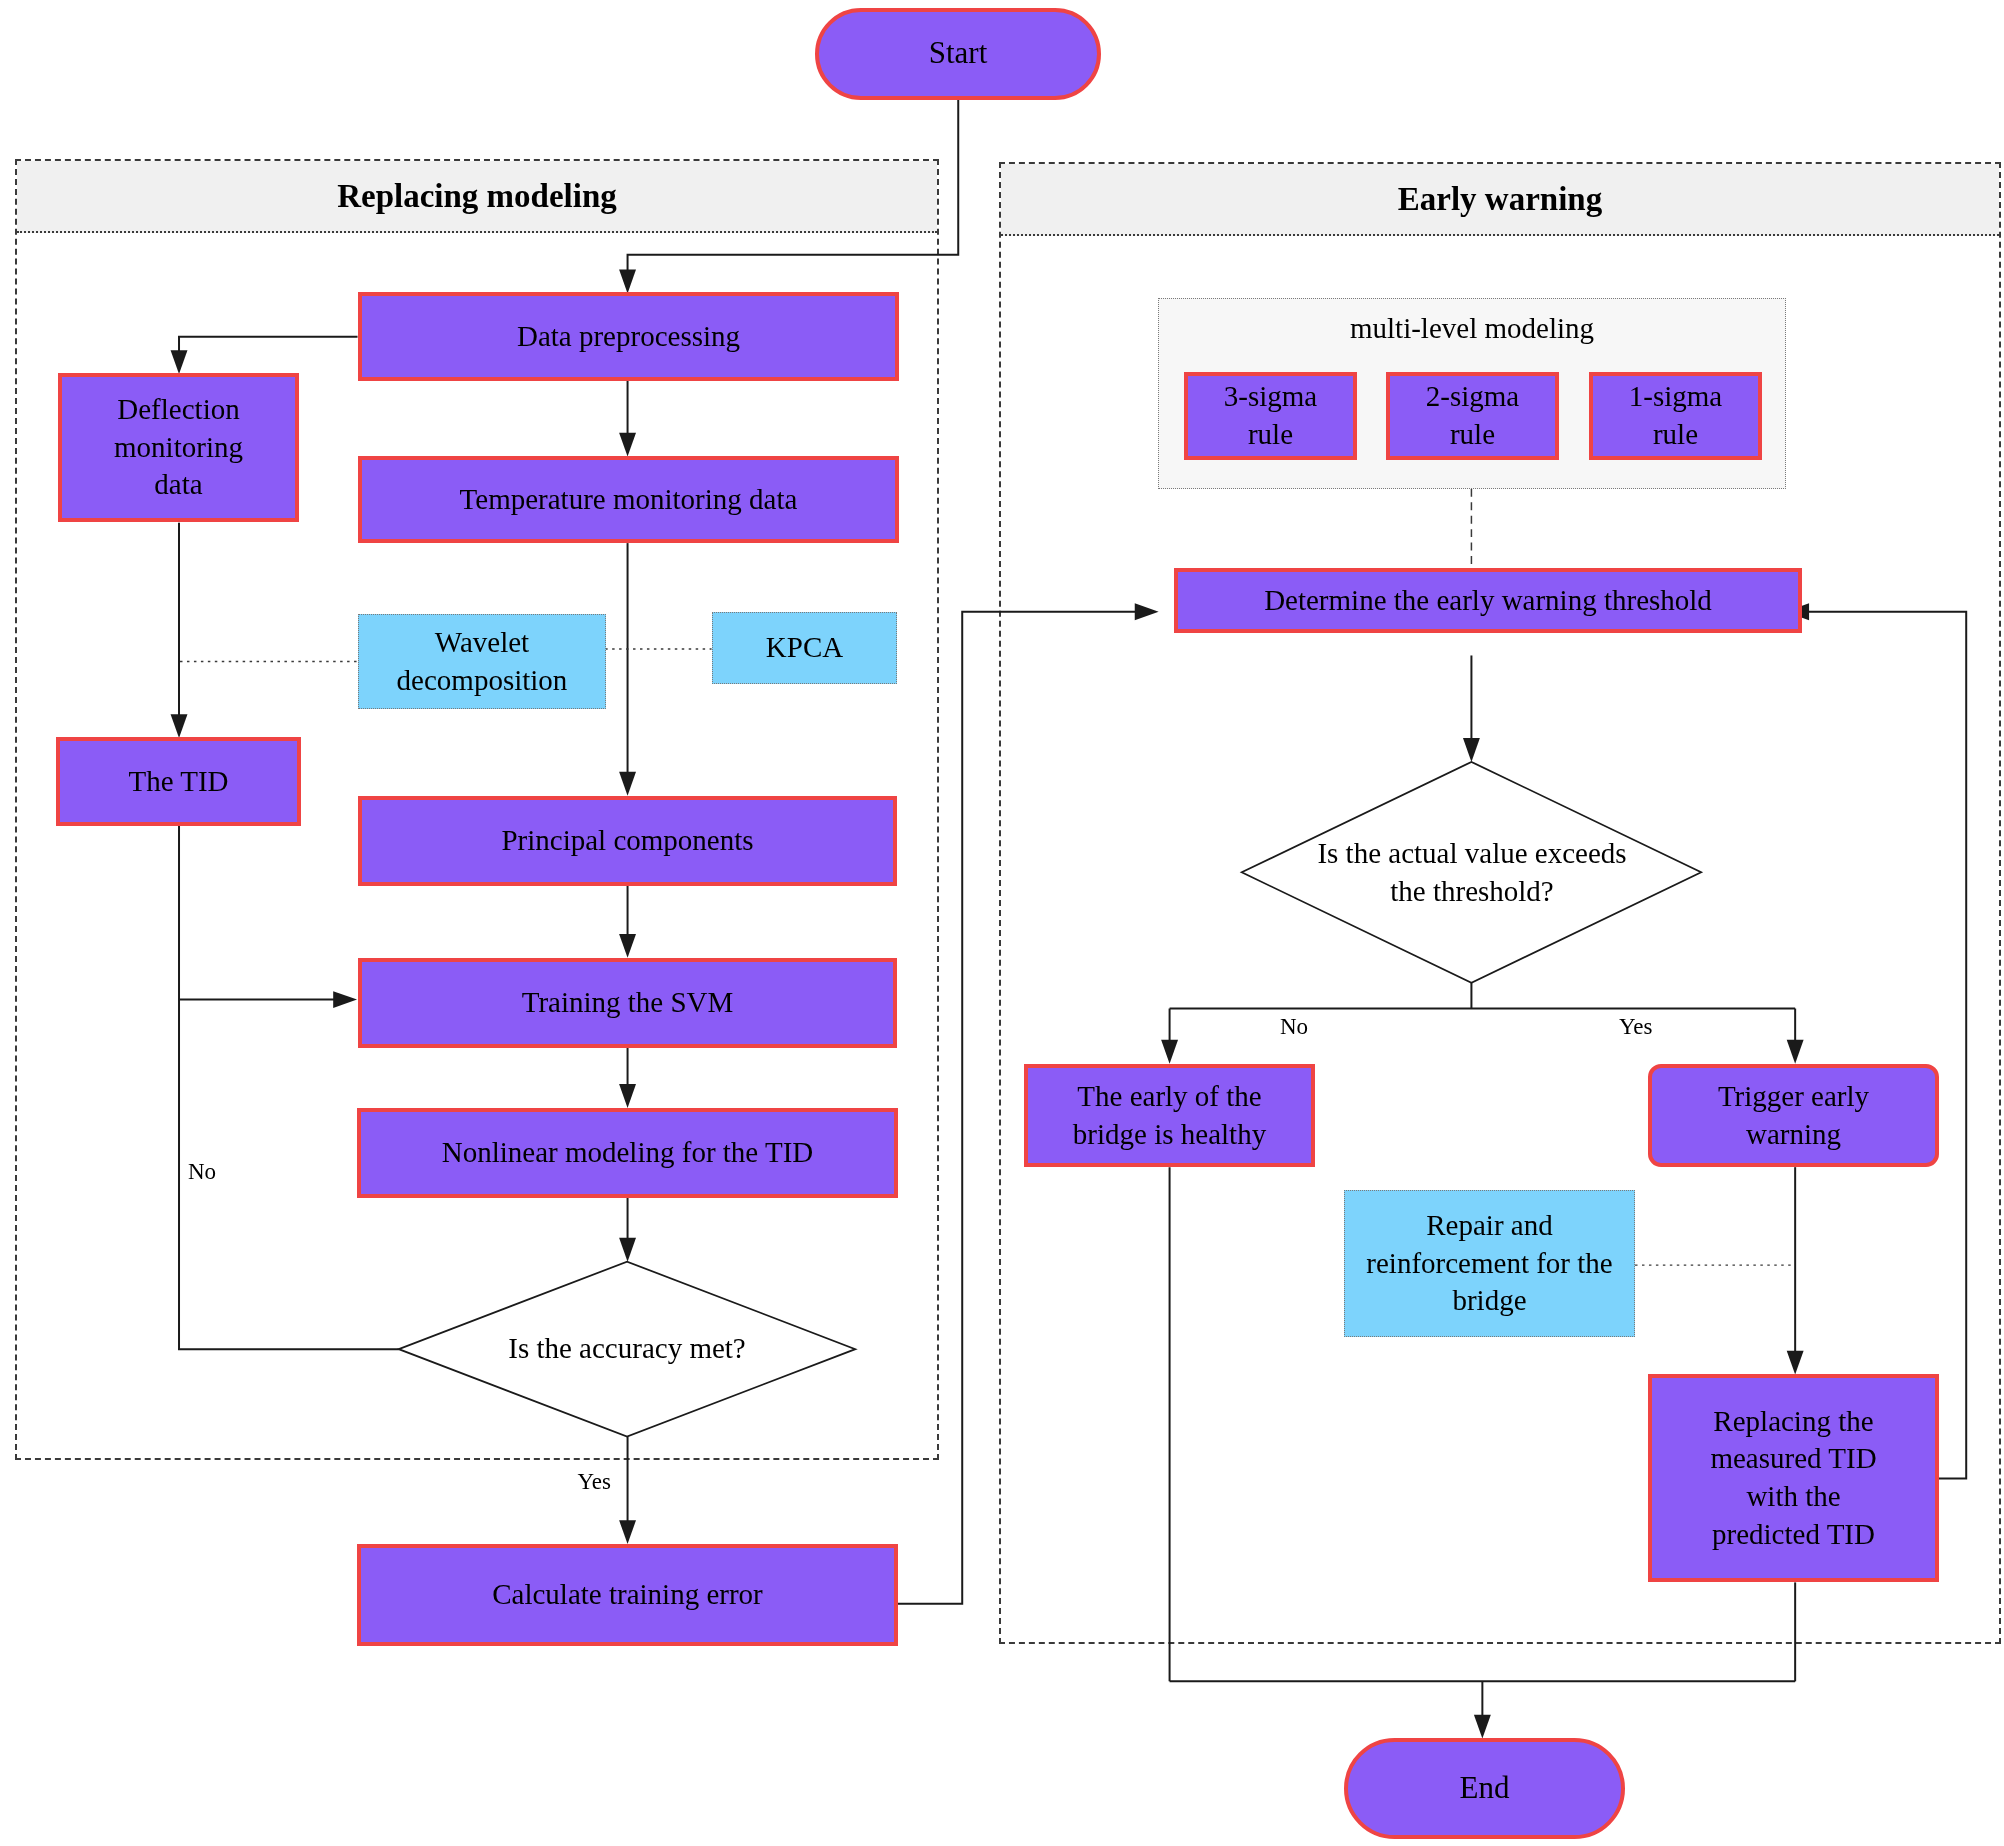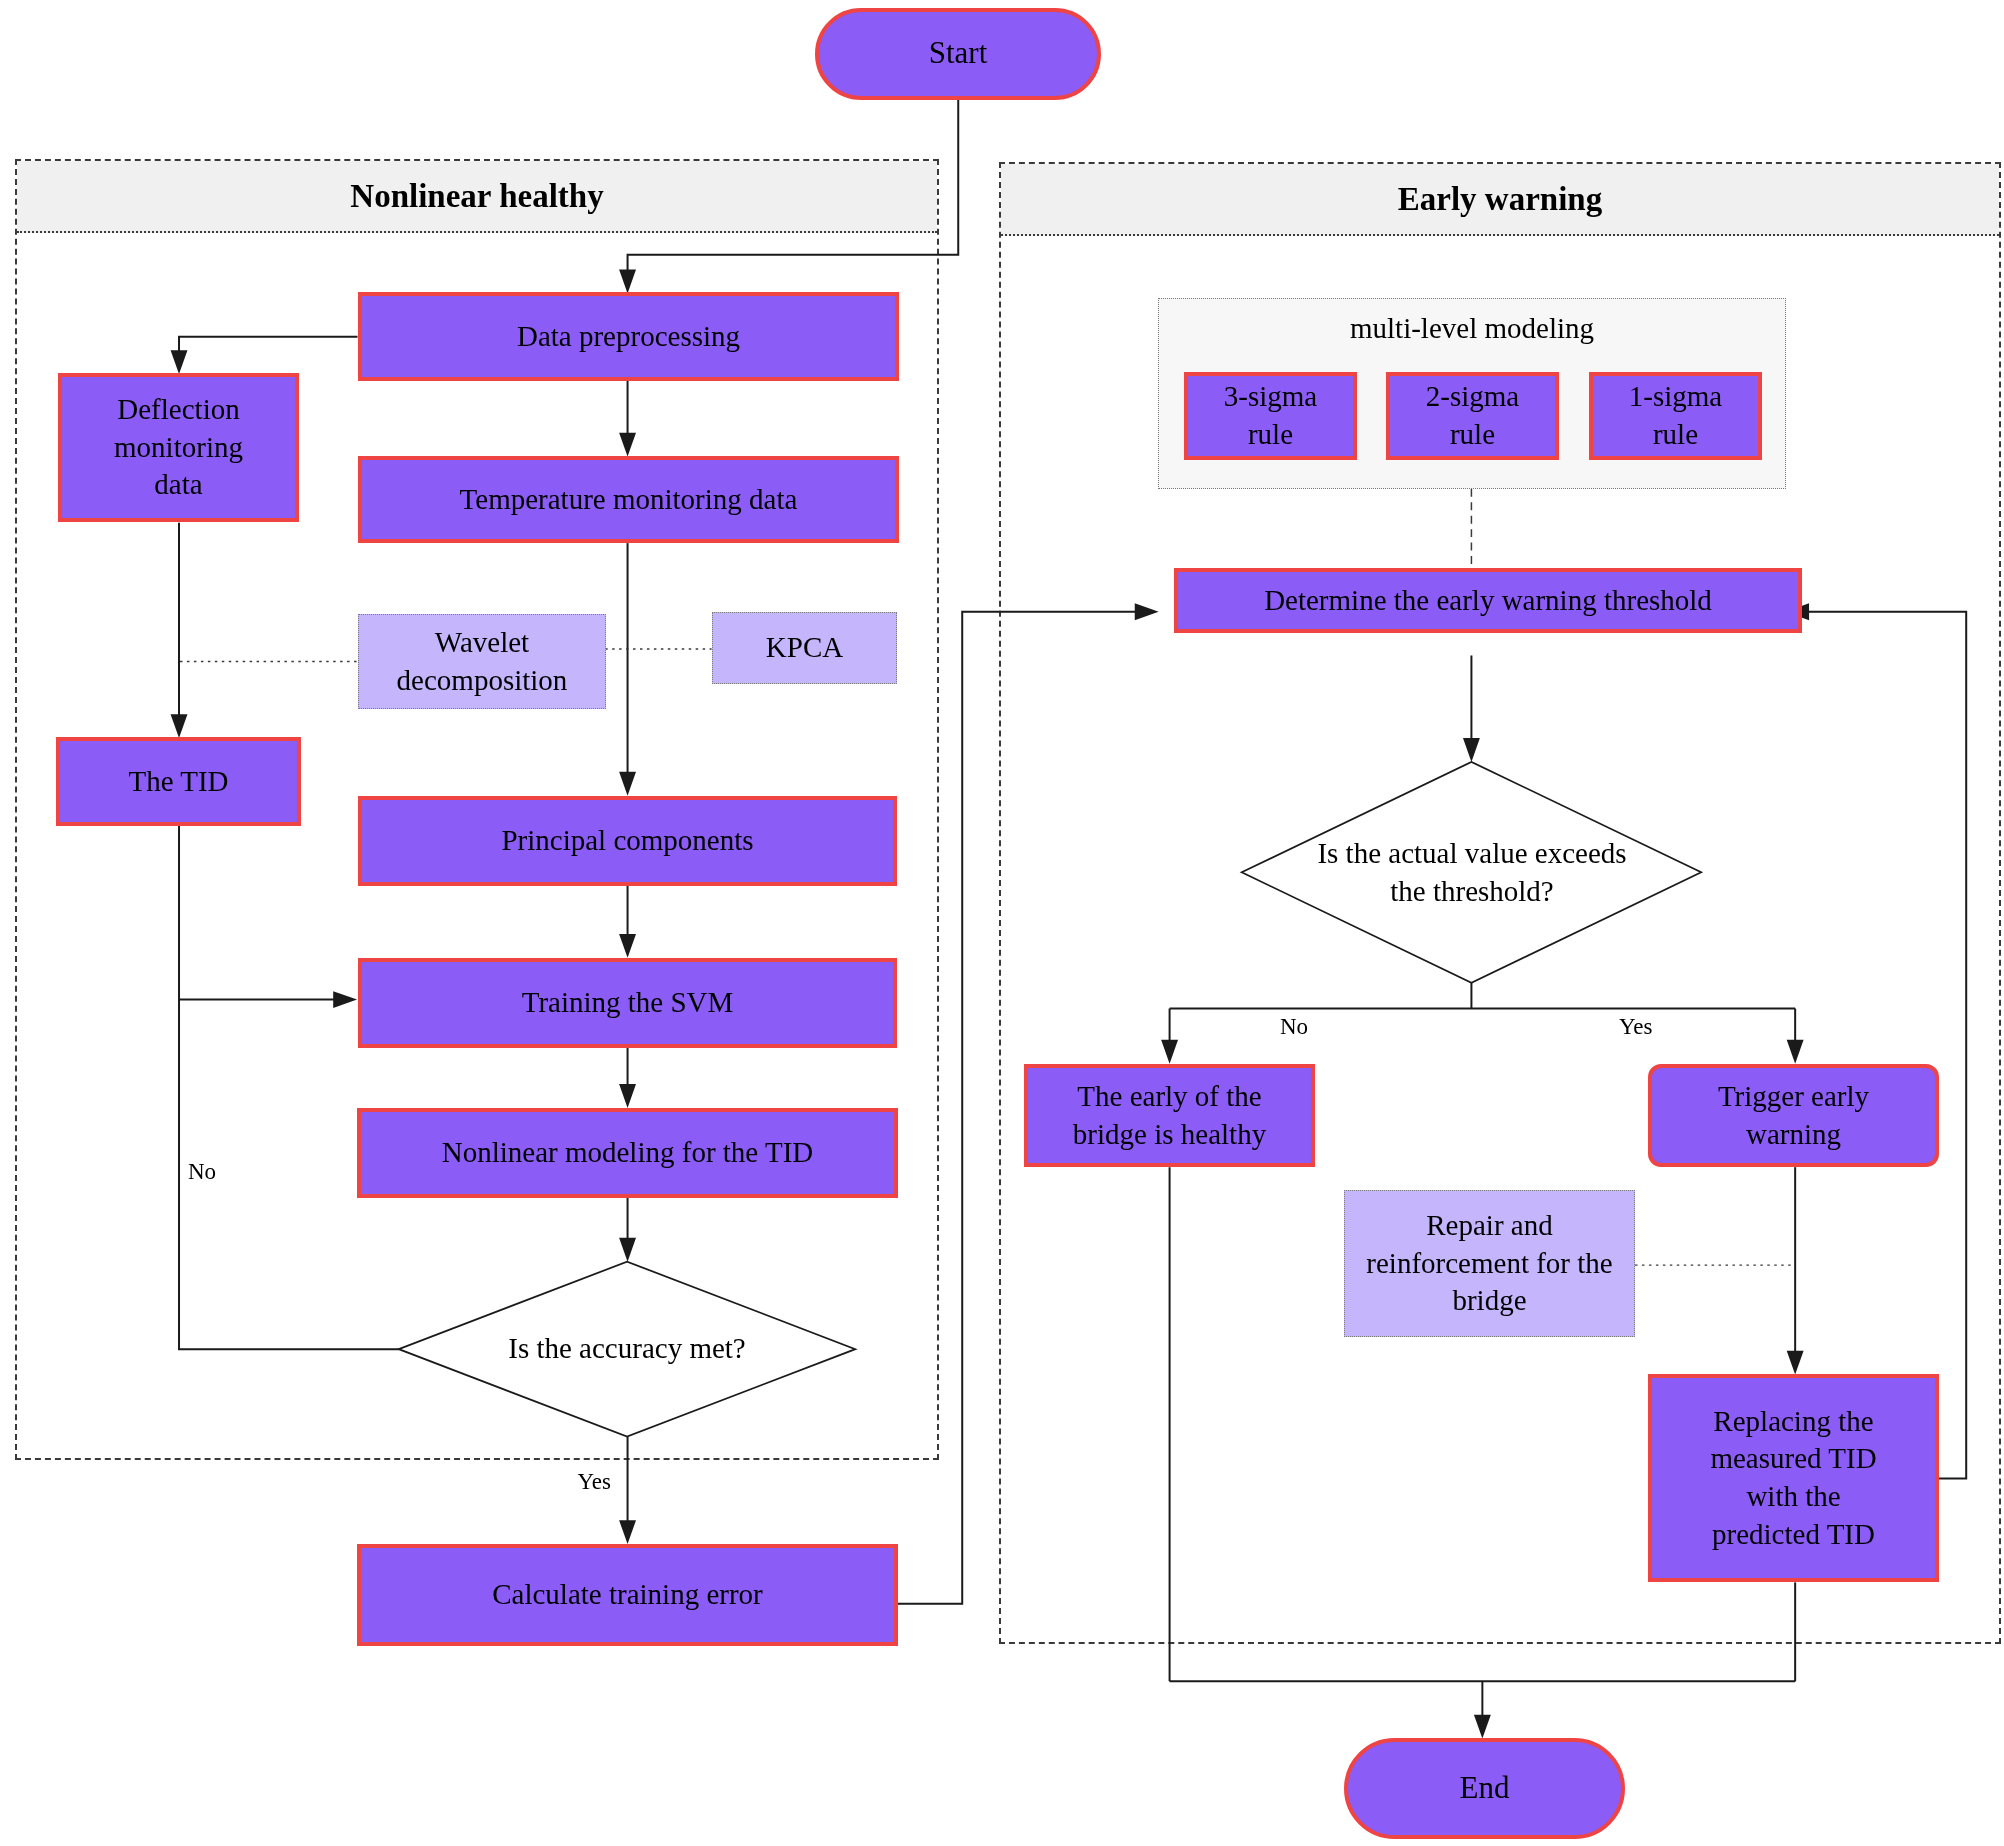--- a/index.html
+++ b/index.html
@@ -37,21 +37,21 @@
     position: absolute; z-index: 3;
     display: flex; align-items: center; justify-content: center;
     text-align: center;
     background: #8b5cf6;
     border: 4px solid #ef4444;
     font-size: 29px; line-height: 1.3;
     box-sizing: border-box;
   }
   .node.soft {
     border: 1.5px dotted #7a7a7a;
-    background: #c4b5fd;
+    background: #7dd3fc;
     align-items: center;
   }
   .terminal { border-radius: 55px; font-size: 31px; }
   .group-box {
     position: absolute; z-index: 3;
     border: 1.5px dotted #7a7a7a;
     background: #f7f7f7;
     box-sizing: border-box;
   }
   .group-label {
@@ -66,21 +66,21 @@
   }
   .lbl { position: absolute; z-index: 4; font-size: 23px; }
   .wrap { display: inline-block; }
 </style>
 </head>
 <body>
 
 <div class="canvas">
 
   <div class="panel" style="left:15px; top:159px; width:924px; height:1301px;">
-    <div class="panel-title">Nonlinear healthy</div>
+    <div class="panel-title">Replacing modeling</div>
   </div>
 
   <div class="panel" style="left:999px; top:162px; width:1002px; height:1482px;">
     <div class="panel-title">Early warning</div>
   </div>
 
   <svg class="connectors" width="2005" height="1847" viewBox="0 0 4032 3714">
     <g stroke="#1a1a1a" stroke-width="4" fill="none">
       <path d="M1927 200 V512 H1262 V580"></path>
       <path d="M719 677 H360 V740"></path>

